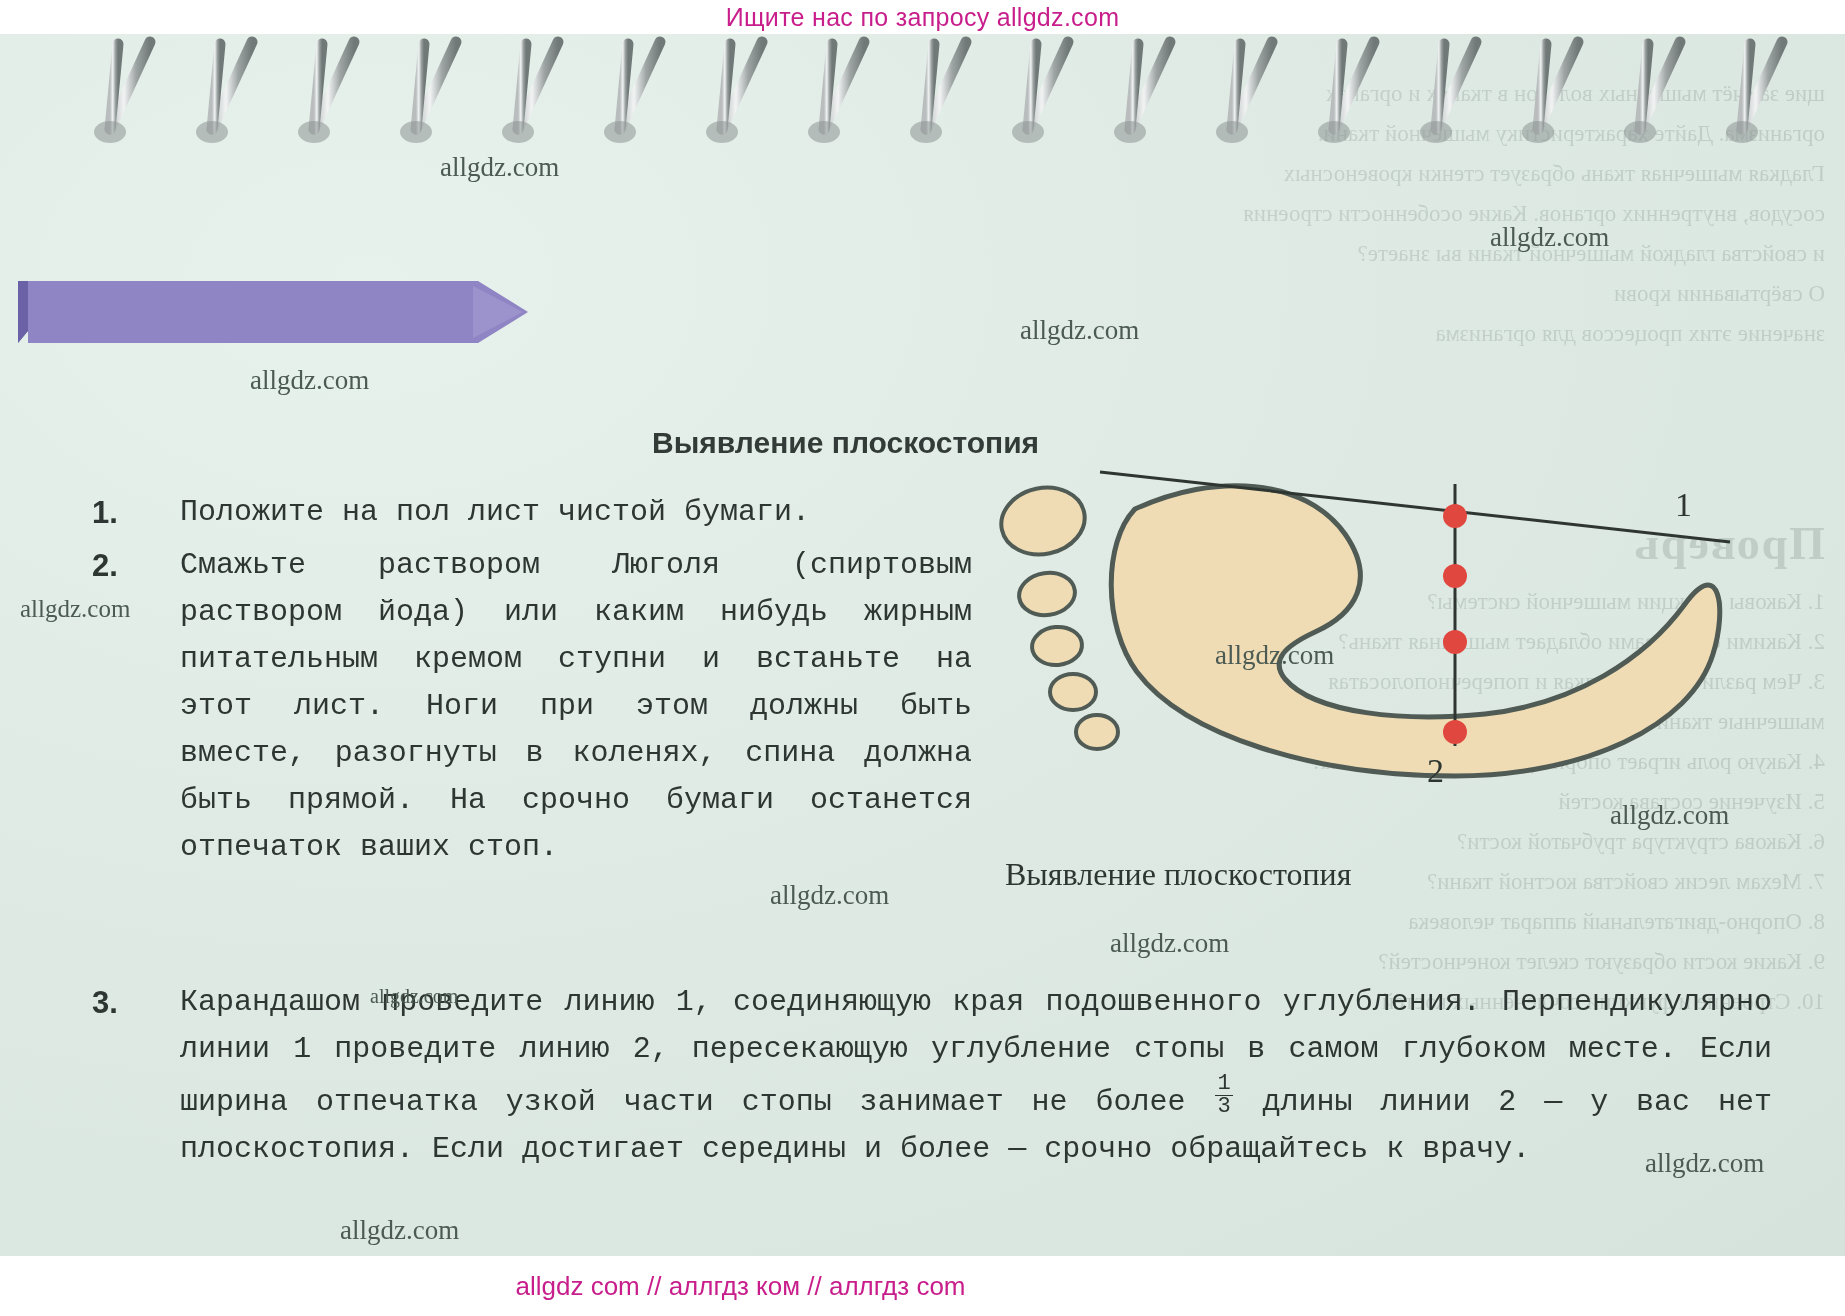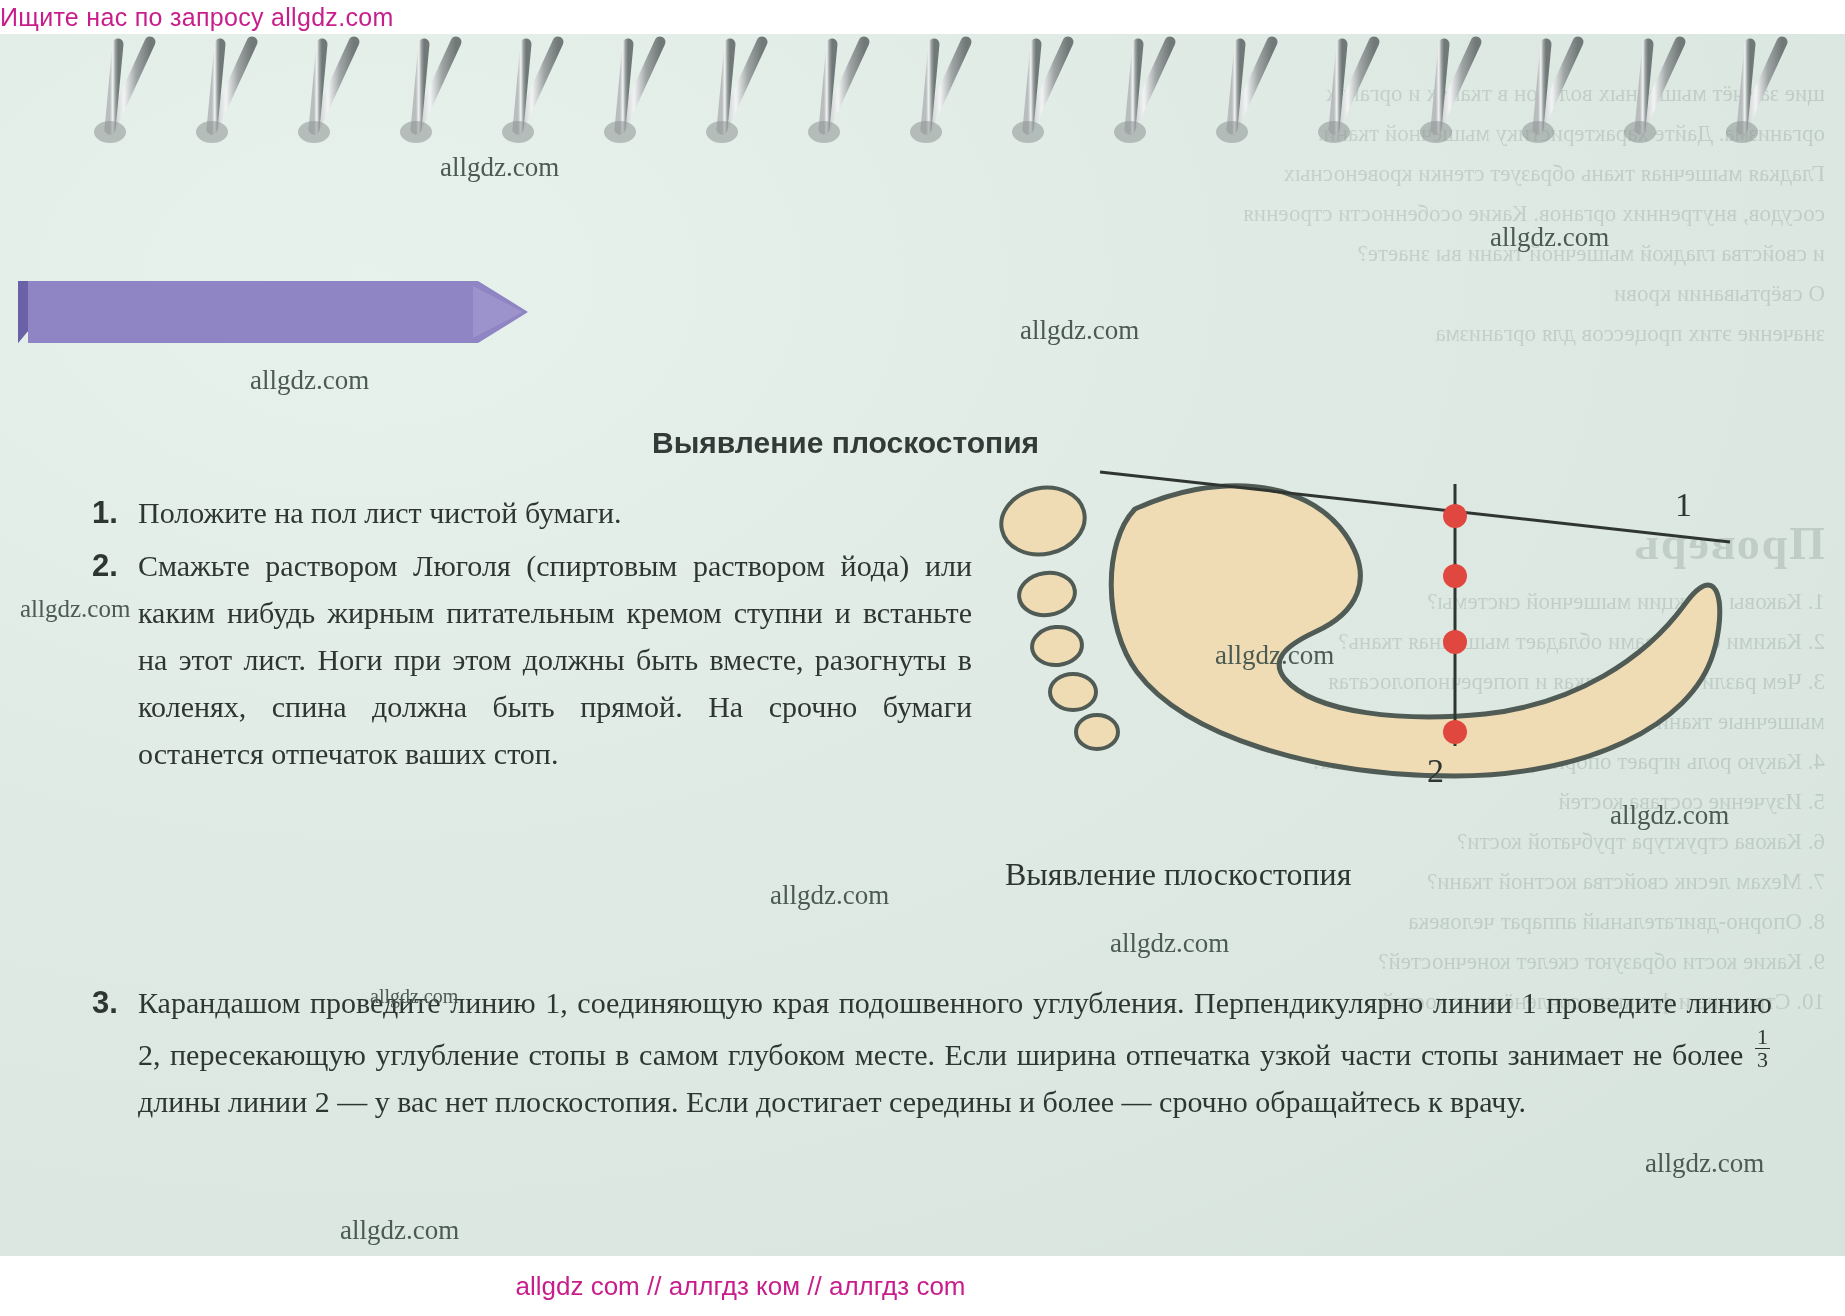--- a/index.html
+++ b/index.html
@@ -16,20 +16,21 @@
   }
 
   
   .top-banner {
     position: absolute;
     top: 0; left: 0;
     width: 1845px;
     height: 34px;
     display: flex;
     align-items: center;
+    justify-content: center;
     color: #c81e8c;
     font-size: 25px;
     letter-spacing: .3px;
     background: #ffffff;
     z-index: 40;
   }
   .bottom-banner {
     position: absolute;
     bottom: 0; left: 0;
     width: 1481px;
@@ -150,26 +151,27 @@
   .step-num {
     font-family: "Liberation Sans", sans-serif;
     font-weight: bold;
     font-size: 31px;
     color: #2e3633;
     width: 46px;
     flex: 0 0 46px;
     line-height: 47px;
   }
   .step-text {
-    font-family: Liberation Serif, serif;
+    font-family: Liberation Mono, monospace;
     font-size: 30px;
     line-height: 47px;
     color: #2e3633;
     text-align: justify;
     flex: 1;
+    margin-left: 42px;
   }
   .step-wide {
     position: absolute;
     left: 92px;
     top: 945px;
     width: 1680px;
     z-index: 12;
     display: flex;
     align-items: flex-start;
   }

